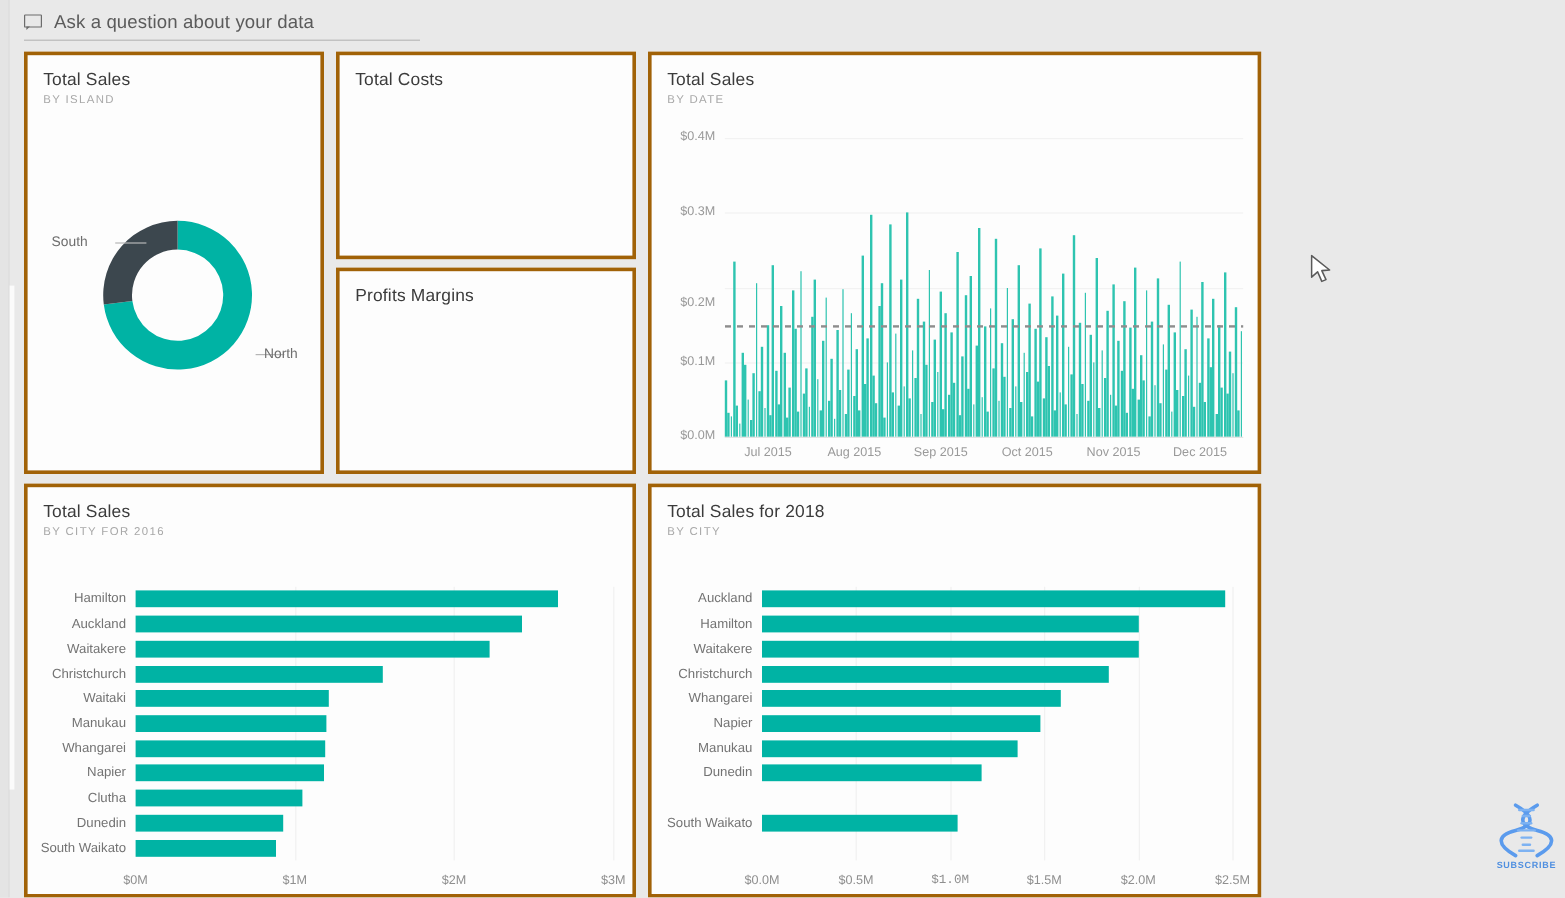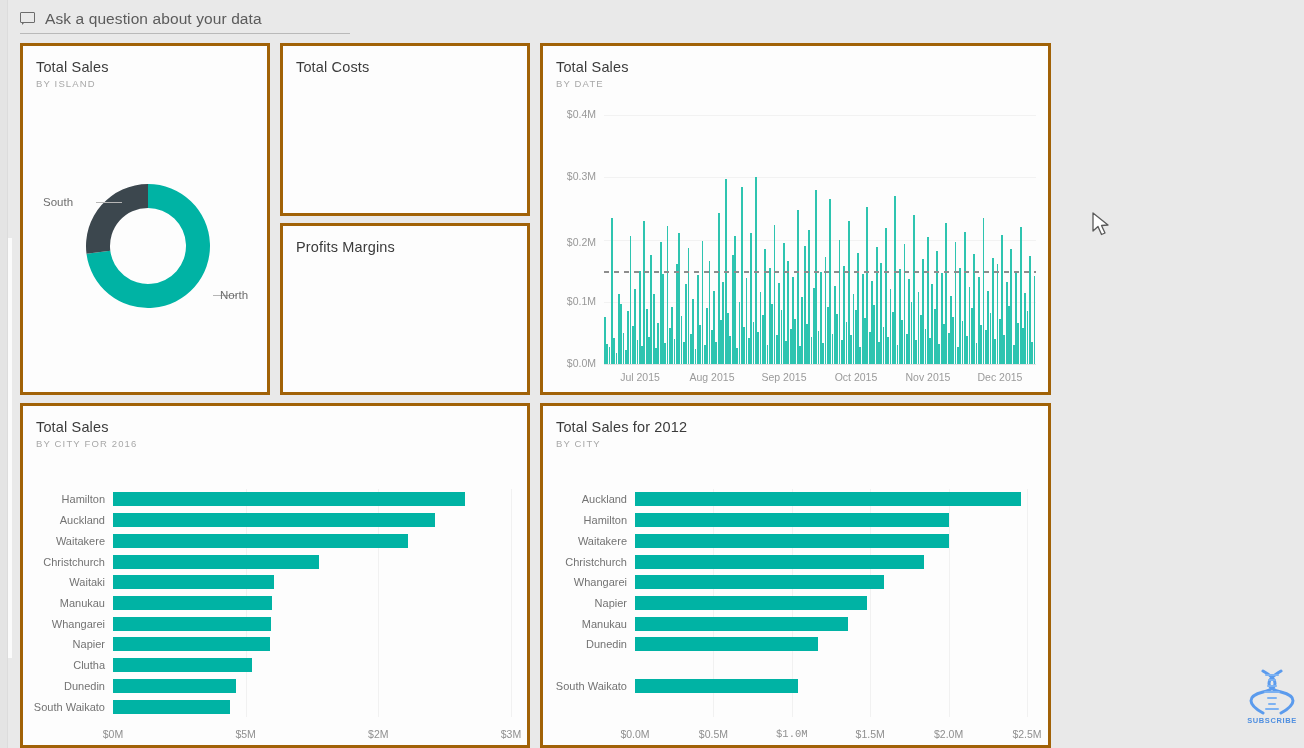--- a/index.html
+++ b/index.html
@@ -230,21 +230,21 @@
 </div>
 
 <div class="tile" id="tile-sales-date">
   <div class="tile-head">
     <div class="tile-title">Total Sales</div>
     <div class="tile-sub">BY DATE</div>
   </div>
   <div id="ts-ylabels">
       <div class="ts-ylab" style="width: 48px; left: 5px; top: 311px;">$0.0M</div>
       <div class="ts-ylab" style="width: 48px; left: 5px; top: 248.75px;">$0.1M</div>
-      <div class="ts-ylab" style="width: 48px; left: 5px; top: 190px;">$0.2M</div>
+      <div class="ts-ylab" style="width: 48px; left: 5px; top: 200px;">$0.2M</div>
       <div class="ts-ylab" style="width: 48px; left: 5px; top: 124.25px;">$0.3M</div>
       <div class="ts-ylab" style="width: 48px; left: 5px; top: 62px;">$0.4M</div>
     </div>
   <div class="ts-plot" id="ts-plot">
       <div class="ts-gridline" style="top: 249px;"></div>
       <div class="ts-gridline" style="top: 186.75px;"></div>
       <div class="ts-gridline" style="top: 124.5px;"></div>
       <div class="ts-gridline" style="top: 62.25px;"></div>
       <div class="ts-gridline" style="top: 0px;"></div>
       <div class="ts-bar" style="left: 0px; width: 1.77258px; height: 46.6875px;"></div>
@@ -495,29 +495,29 @@
         <span class="hb-label" style="top: 3.36364px;">Dunedin</span>
         <div class="hb-bar" style="top: 3.36364px; width: 123.38px; background: rgb(0, 179, 164);"></div>
       </div>
       <div class="hb-row" style="top: 207.273px; height: 20.7273px;">
         <span class="hb-label" style="top: 3.36364px;">South Waikato</span>
         <div class="hb-bar" style="top: 3.36364px; width: 116.747px; background: rgb(0, 179, 164);"></div>
       </div>
     </div>
   <div id="hb-2016-axis">
       <div class="hb-axis-lab" style="left: 50px; width: 80px; top: 322px;">$0M</div>
-      <div class="hb-axis-lab" style="left: 182.667px; width: 80px; top: 322px;">$5M</div>
+      <div class="hb-axis-lab" style="left: 182.667px; width: 80px; top: 322px;">$1M</div>
       <div class="hb-axis-lab" style="left: 315.333px; width: 80px; top: 322px;">$2M</div>
       <div class="hb-axis-lab" style="left: 448px; width: 80px; top: 322px;">$3M</div>
     </div>
 </div>
 
 <div class="tile" id="tile-city-2015">
   <div class="tile-head">
-    <div class="tile-title">Total Sales for 2012</div>
+    <div class="tile-title">Total Sales for 2018</div>
     <div class="tile-sub">BY CITY</div>
   </div>
   <div class="hb-plot" id="hb-2015" style="left:92px; top:83px; width:392px; height:228px;">
       <div class="hb-grid" style="left: 78.4px; height: 228px;"></div>
       <div class="hb-grid" style="left: 156.8px; height: 228px;"></div>
       <div class="hb-grid" style="left: 235.2px; height: 228px;"></div>
       <div class="hb-grid" style="left: 313.6px; height: 228px;"></div>
       <div class="hb-grid" style="left: 392px; height: 228px;"></div>
       <div class="hb-row" style="top: 0px; height: 20.7273px;">
         <span class="hb-label" style="top: 3.36364px;">Auckland</span>

